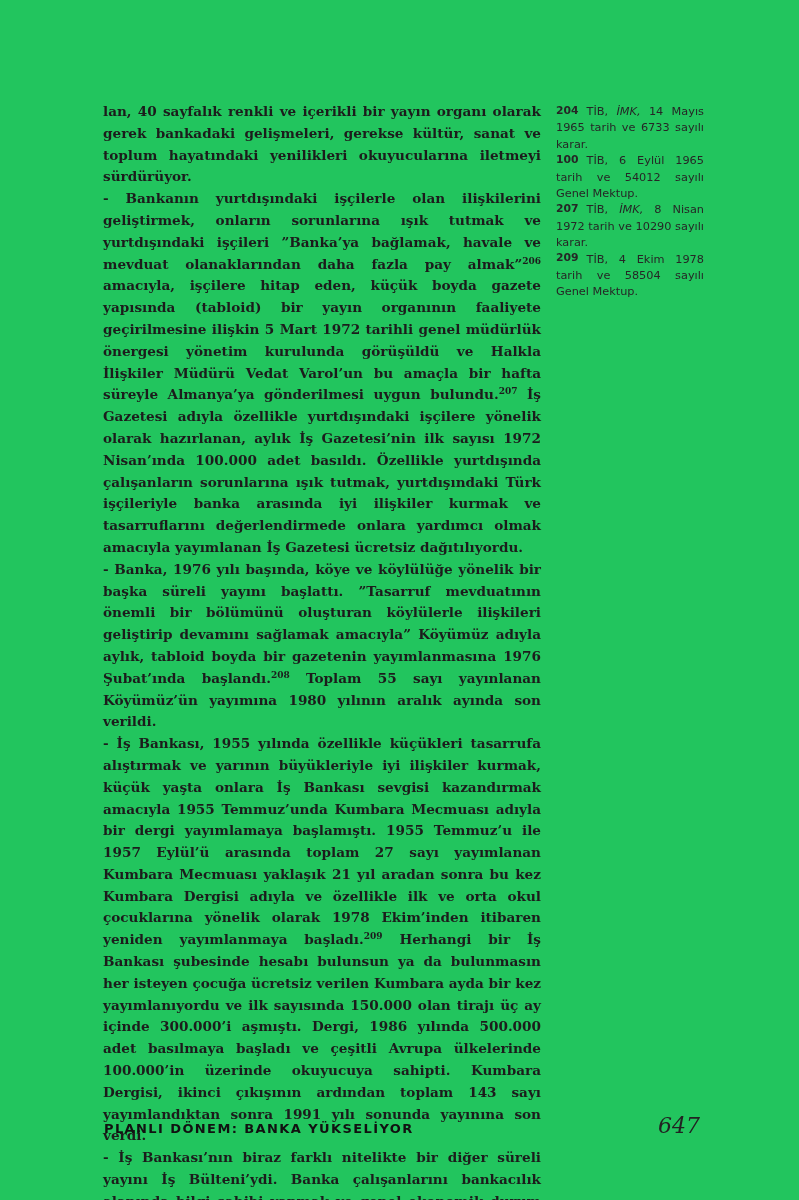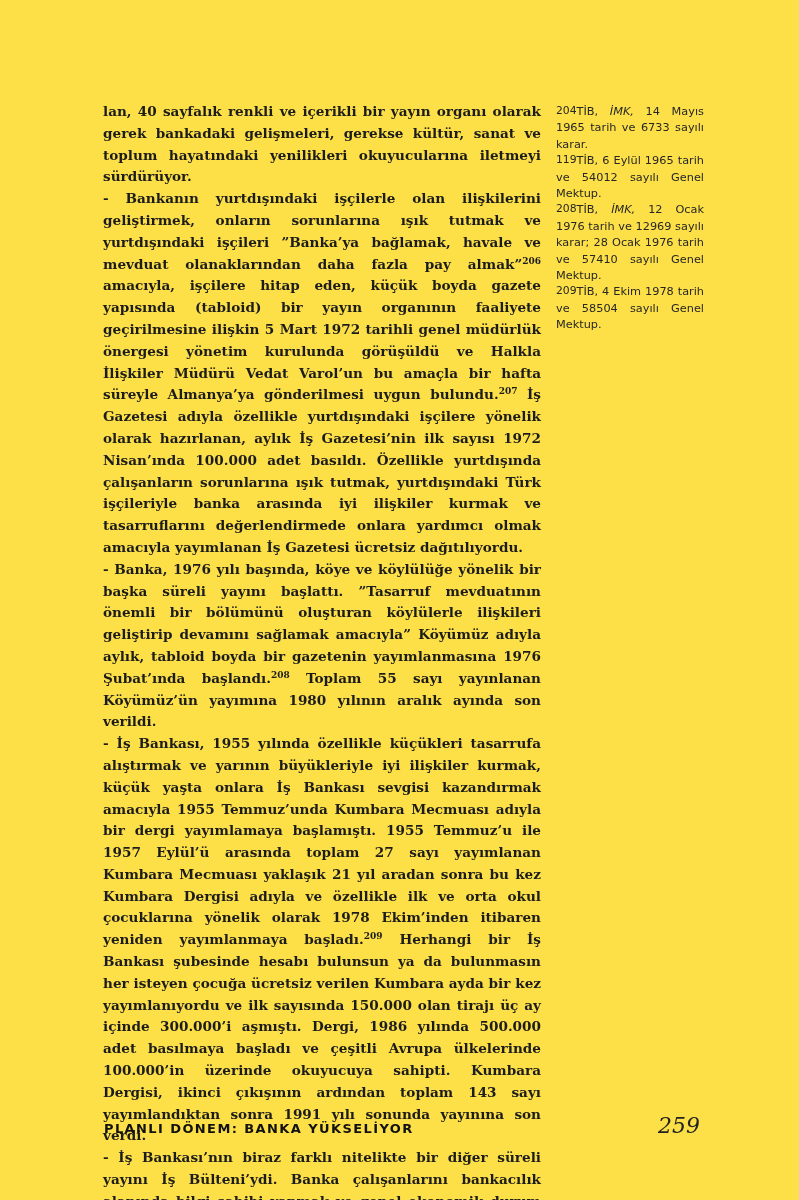--- a/index.html
+++ b/index.html
@@ -4,21 +4,21 @@
 <style>
   html, body {
     margin: 0;
     padding: 0;
     background: #ffffff;
   }
   .page {
     position: relative;
     width: 799px;
     height: 1200px;
-    background: #fde047;
+    background: #22c55e;
     overflow: hidden;
   }
   
   .main-col {
     position: absolute;
     left: 103px;
     top: 101px;
     width: 438px;
     font-family: "DejaVu Serif", "Liberation Serif", serif;
     font-weight: 700;
@@ -50,25 +50,25 @@
     line-height: 16.4px;
     color: #262626;
     text-align: justify;
     -webkit-hyphens: auto;
     hyphens: auto;
   }
   .footnote {
     margin: 0;
   }
   .fn-num {
-    font-weight: 400;
+    font-weight: 700;
     font-size: 10.8px;
     position: relative;
     top: -1.5px;
-    margin-right: 0;
+    margin-right: 8px;
   }
   .footnotes em {
   }
   
   .running-head {
     position: absolute;
     left: 104px;
     top: 1121px;
     font-family: "DejaVu Sans", "Liberation Sans", sans-serif;
     font-weight: 700;
@@ -95,22 +95,22 @@
   <main class="main-col">
       <p><span>lan, 40 sayfalık renkli ve içerikli bir yayın organı olarak gerek bankadaki gelişmeleri, gerekse kültür, sanat ve toplum hayatındaki yenilikleri okuyucularına iletmeyi sürdürüyor.</span></p>
       <p><span>- Bankanın yurtdışındaki işçilerle olan ilişkilerini geliştirmek, onların sorunlarına ışık tutmak ve yurtdışındaki işçileri ”Banka’ya bağlamak, havale ve mevduat olanaklarından daha fazla pay almak”</span><sup class="fnref">206</sup><span> amacıyla, işçilere hitap eden, küçük boyda gazete yapısında (tabloid) bir yayın organının faaliyete geçirilmesine ilişkin 5 Mart 1972 tarihli genel müdürlük önergesi yönetim kurulunda görüşüldü ve Halkla İlişkiler Müdürü Vedat Varol’un bu amaçla bir hafta süreyle Almanya’ya gönderilmesi uygun bulundu.</span><sup class="fnref">207</sup><span> İş Gazetesi adıyla özellikle yurtdışındaki işçilere yönelik olarak hazırlanan, aylık İş Gazetesi’nin ilk sayısı 1972 Nisan’ında 100.000 adet basıldı. Özellikle yurtdışında çalışanların sorunlarına ışık tutmak, yurtdışındaki Türk işçileriyle banka arasında iyi ilişkiler kurmak ve tasarruflarını değerlendirmede onlara yardımcı olmak amacıyla yayımlanan İş Gazetesi ücretsiz dağıtılıyordu.</span></p>
       <p><span>- Banka, 1976 yılı başında, köye ve köylülüğe yönelik bir başka süreli yayını başlattı. ”Tasarruf mevduatının önemli bir bölümünü oluşturan köylülerle ilişkileri geliştirip devamını sağlamak amacıyla” Köyümüz adıyla aylık, tabloid boyda bir gazetenin yayımlanmasına 1976 Şubat’ında başlandı.</span><sup class="fnref">208</sup><span> Toplam 55 sayı yayınlanan Köyümüz’ün yayımına 1980 yılının aralık ayında son verildi.</span></p>
       <p><span>- İş Bankası, 1955 yılında özellikle küçükleri tasarrufa alıştırmak ve yarının büyükleriyle iyi ilişkiler kurmak, küçük yaşta onlara İş Bankası sevgisi kazandırmak amacıyla 1955 Temmuz’unda Kumbara Mecmuası adıyla bir dergi yayımlamaya başlamıştı. 1955 Temmuz’u ile 1957 Eylül’ü arasında toplam 27 sayı yayımlanan Kumbara Mecmuası yaklaşık 21 yıl aradan sonra bu kez Kumbara Dergisi adıyla ve özellikle ilk ve orta okul çocuklarına yönelik olarak 1978 Ekim’inden itibaren yeniden yayımlanmaya başladı.</span><sup class="fnref">209</sup><span> Herhangi bir İş Bankası şubesinde hesabı bulunsun ya da bulunmasın her isteyen çocuğa ücretsiz verilen Kumbara ayda bir kez yayımlanıyordu ve ilk sayısında 150.000 olan tirajı üç ay içinde 300.000’i aşmıştı. Dergi, 1986 yılında 500.000 adet basılmaya başladı ve çeşitli Avrupa ülkelerinde 100.000’in üzerinde okuyucuya sahipti. Kumbara Dergisi, ikinci çıkışının ardından toplam 143 sayı yayımlandıktan sonra 1991 yılı sonunda yayınına son verdi.</span></p>
       <p><span>- İş Bankası’nın biraz farklı nitelikte bir diğer süreli yayını İş Bülteni’ydi. Banka çalışanlarını bankacılık alanında bilgi sahibi yapmak ve genel ekonomik durum hakkında özet bilgiler aktarmak amacıyla 1954 yılı ocak ayından itibaren iki ayda bir yayımlanan İş</span></p>
     </main>
 
   <aside class="footnotes">
       <div class="footnote"><span class="fn-num">204</span><span>TİB, </span><em>İMK,</em><span> 14 Mayıs 1965 tarih ve 6733 sayılı karar.</span></div>
-      <div class="footnote"><span class="fn-num">119</span><span>TİB, 6 Eylül 1965 tarih ve 54012 sayılı Genel Mektup.</span></div>
-      <div class="footnote"><span class="fn-num">208</span><span>TİB, </span><em>İMK,</em><span> 12 Ocak 1976 tarih ve 12969 sayılı karar; 28 Ocak 1976 tarih ve 57410 sayılı Genel Mektup.</span></div>
+      <div class="footnote"><span class="fn-num">100</span><span>TİB, 6 Eylül 1965 tarih ve 54012 sayılı Genel Mektup.</span></div>
+      <div class="footnote"><span class="fn-num">207</span><span>TİB, </span><em>İMK,</em><span> 8 Nisan 1972 tarih ve 10290 sayılı karar.</span></div>
       <div class="footnote"><span class="fn-num">209</span><span>TİB, 4 Ekim 1978 tarih ve 58504 sayılı Genel Mektup.</span></div>
     </aside>
 
   <div class="running-head">PLANLI DÖNEM: BANKA YÜKSELİYOR</div>
 
-  <div class="page-number">259</div>
+  <div class="page-number">647</div>
 
 </div>
 
 </body></html>

